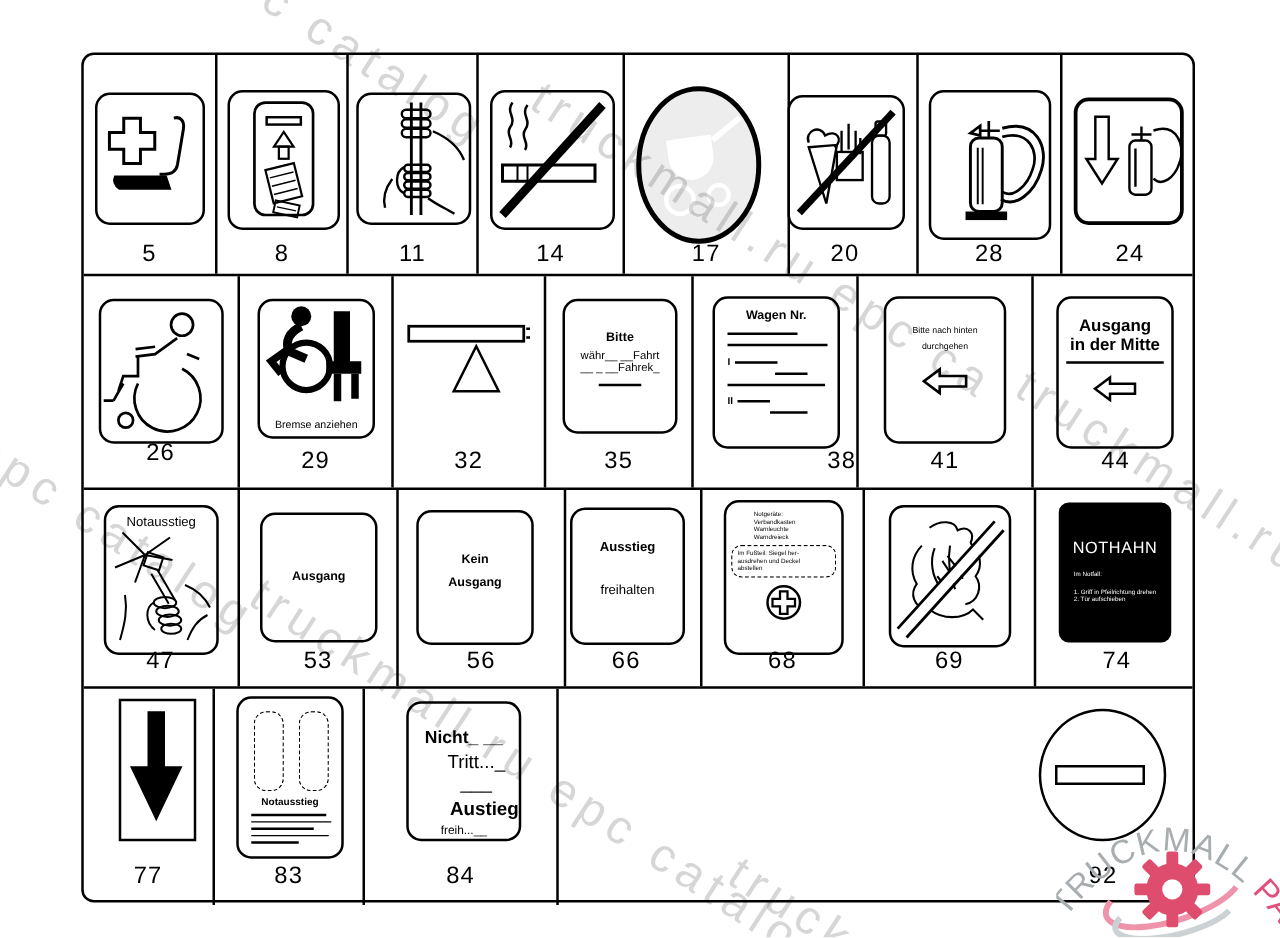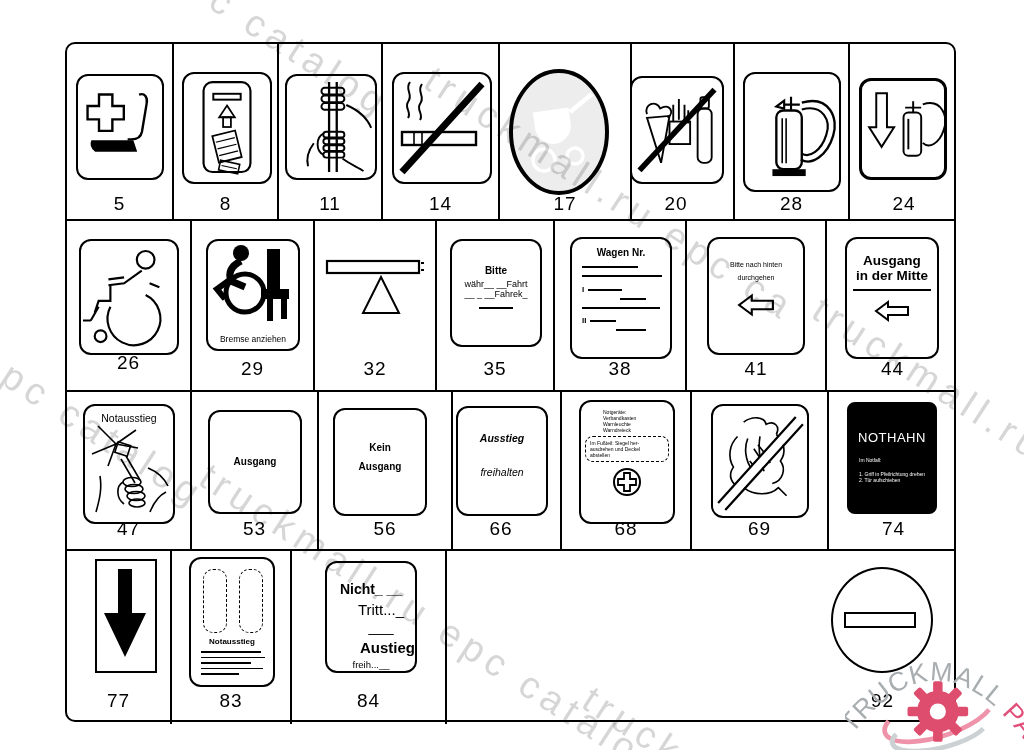--- a/index.html
+++ b/index.html
@@ -229,21 +229,21 @@
             <span class="bar" style="width:34px;display:inline-block;"></span>
           </div>
           <div class="bar" style="width:26px;margin:4px 0 0 38px;"></div>
           <div class="bar" style="width:78px;margin-top:7px;"></div>
           <div style="display:flex;align-items:center;gap:4px;margin-top:7px;">
             <span class="t8b">II</span>
             <span class="bar" style="width:26px;display:inline-block;"></span>
           </div>
           <div class="bar" style="width:30px;margin:4px 0 0 34px;"></div>
         </div>
-        <div class="num" style="bottom:10px;">38</div>
+        <div class="num" style="bottom:10px;text-align:right;">38</div>
       </div>
 
       <div class="cell" style="left:620px;width:140px;">
         <div class="sign" style="left:20px;top:16px;width:98px;height:118px;padding-top:22px;">
           <div class="ctr t7">Bitte nach hinten</div>
           <div class="ctr t7" style="margin-top:6px;">durchgehen</div>
           <svg width="38" height="24" viewBox="0 0 36 22" style="display:block;margin:12px auto 0;">
             <path d="M14 2 L2 11 L14 20 V15 H34 V7 H14 Z" fill="none" stroke="#000" stroke-width="2"></path>
           </svg>
         </div>
@@ -296,21 +296,21 @@
 
       <div class="cell" style="left:252px;width:134px;padding-left:35px;">
         <div class="sign" style="left:14px;top:16px;width:94px;height:108px;">
           <div class="ctr t10b" style="margin-top:32px;">Kein</div>
           <div class="ctr t10b" style="margin-top:8px;">Ausgang</div>
         </div>
         <div class="num" style="bottom:9px;">56</div>
       </div>
 
       <div class="cell" style="left:375px;width:120px;">
-        <div class="sign" style="left:14px;top:14px;width:92px;height:110px;font-style:italic;">
+        <div class="sign" style="left:14px;top:14px;width:92px;height:110px;">
           <div class="ctr" style="font-size:10.5px;font-weight:bold;margin-top:24px;">Ausstieg</div>
           <div class="ctr" style="font-size:10.5px;margin-top:22px;">freihalten</div>
         </div>
         <div class="num" style="bottom:9px;">66</div>
       </div>
 
       <div class="cell" style="left:495px;width:130px;">
         <div class="sign" style="left:17px;top:8px;width:96px;height:124px;padding-top:7px;">
           <div class="t5" style="margin-left:22px;">Notgeräte:</div>
           <div class="t5" style="margin-left:22px;">Verbandkasten</div>

